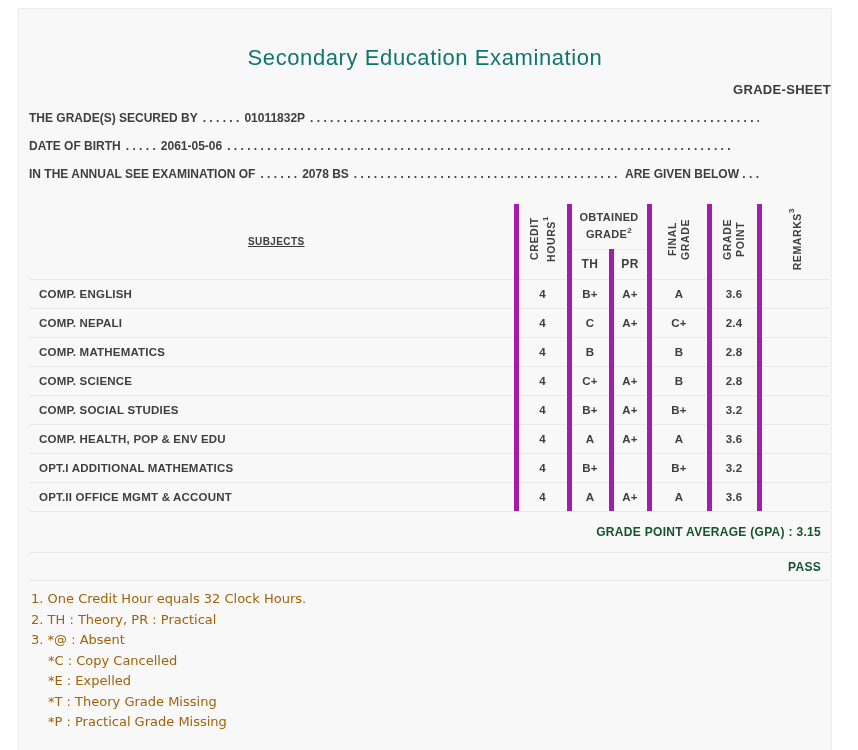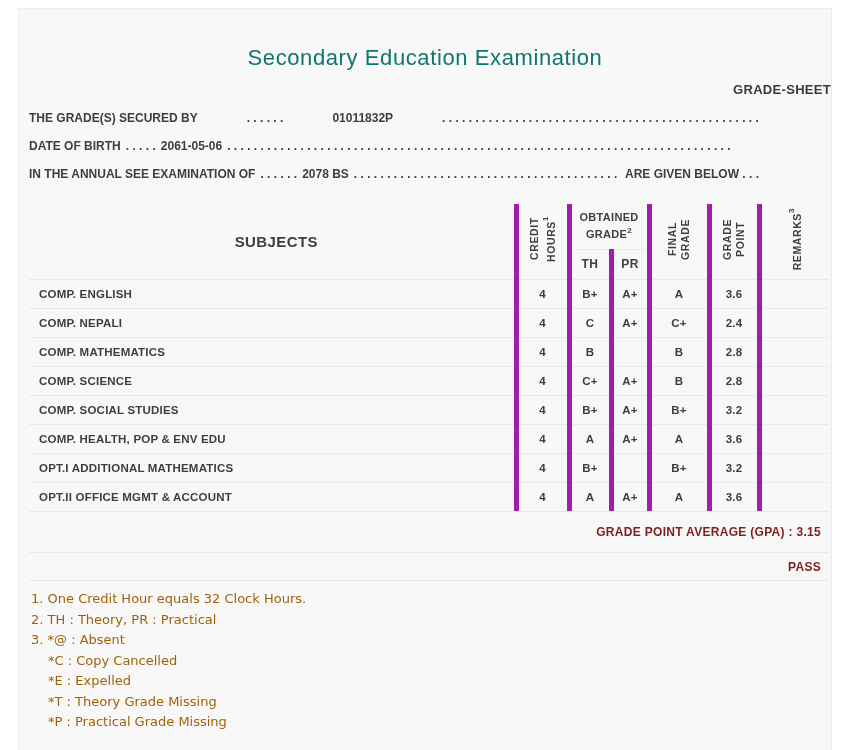--- a/index.html
+++ b/index.html
@@ -41,41 +41,42 @@
     height: 28px;
     line-height: 28px;
     font-size: 12px;
     font-weight: bold;
     white-space: nowrap;
     color: #3e3e3e;
   }
   .info-line > span { margin-right: 5px; }
   .info-line .filler { flex: 1 1 auto; overflow: hidden; margin-right: 0; }
   .info-line .suffix { margin: 0 0 0 5px; }
-  .w1 { width: 730px; gap: 44px; }
+  .w1 { width: 730px; }
   .w2 { width: 702px; }
   .w3 { width: 730px; }
 
   table.grades {
     margin: 16px 0 0 10px;
     width: 800px;
     border-collapse: collapse;
     table-layout: fixed;
   }
   .grades th, .grades td {
     font-weight: bold;
     color: #3e3e3e;
     padding: 0;
   }
   .grades thead th { vertical-align: middle; text-align: center; }
   th.subjects-h {
     text-align: left;
     padding-left: 10px;
-    font-size: 15px;
+    font-size: 10px;
     letter-spacing: 0.4px;
+    text-decoration: underline;
   }
   .row-top { height: 45px; }
   .row-sub th { height: 30px; font-size: 12px; letter-spacing: 0.4px; }
   .obtained-h { font-size: 11px; letter-spacing: 0.3px; border-bottom: 1px solid #ececee; }
   .obtained-h .hline { display: block; line-height: 13px; }
   .vh {
     writing-mode: vertical-rl;
     transform: rotate(180deg);
     display: inline-block;
     font-size: 10.5px;
@@ -88,21 +89,21 @@
   .grades tbody td {
     height: 29px;
     border-top: 1px solid #e9e9eb;
     font-size: 11.5px;
     text-align: center;
     vertical-align: middle;
     letter-spacing: 0.2px;
   }
   .grades tbody td.subject { text-align: left; padding-left: 10px; }
 
-  .summary { margin-left: 10px; width: 800px; font-weight: bold; color: #7f1d1d; }
+  .summary { margin-left: 10px; width: 800px; font-weight: bold; color: #14532d; }
   .gpa-row {
     height: 41px; line-height: 41px;
     border-top: 1px solid #e9e9eb;
     text-align: right; padding-right: 8px;
     font-size: 12px; letter-spacing: 0.3px;
   }
   .pass-row {
     height: 29px; line-height: 29px;
     border-top: 1px solid #e9e9eb;
     border-bottom: 1px solid #e9e9eb;

